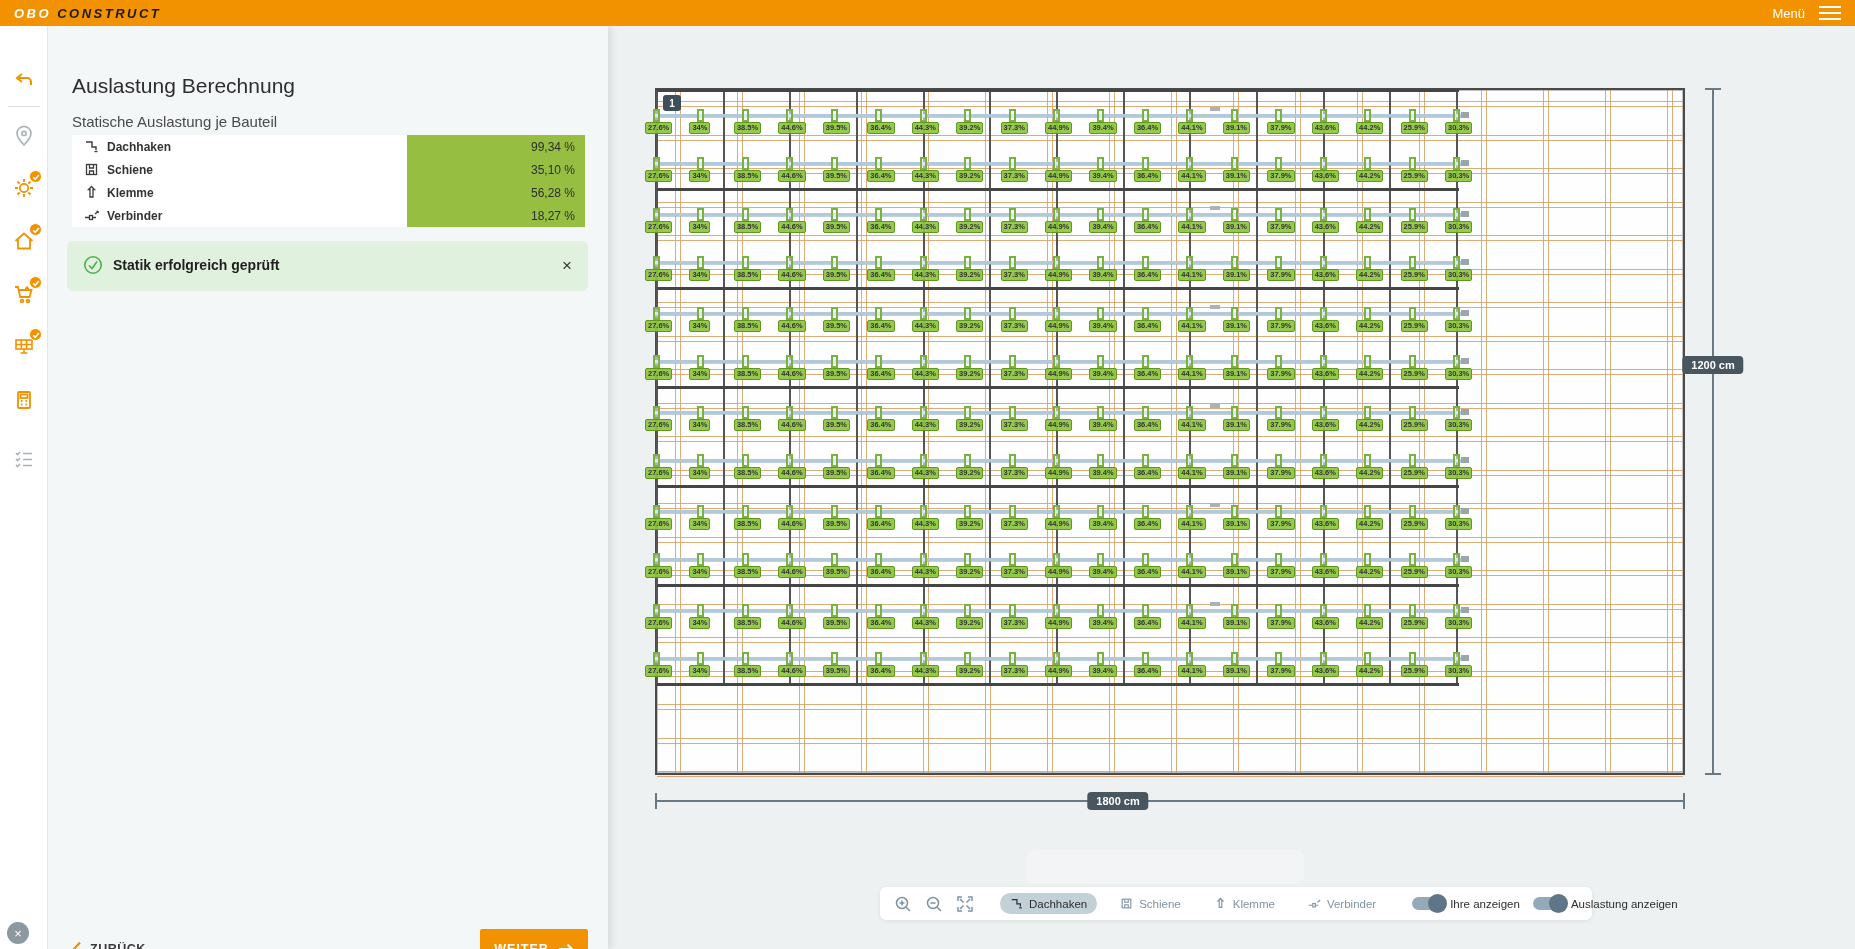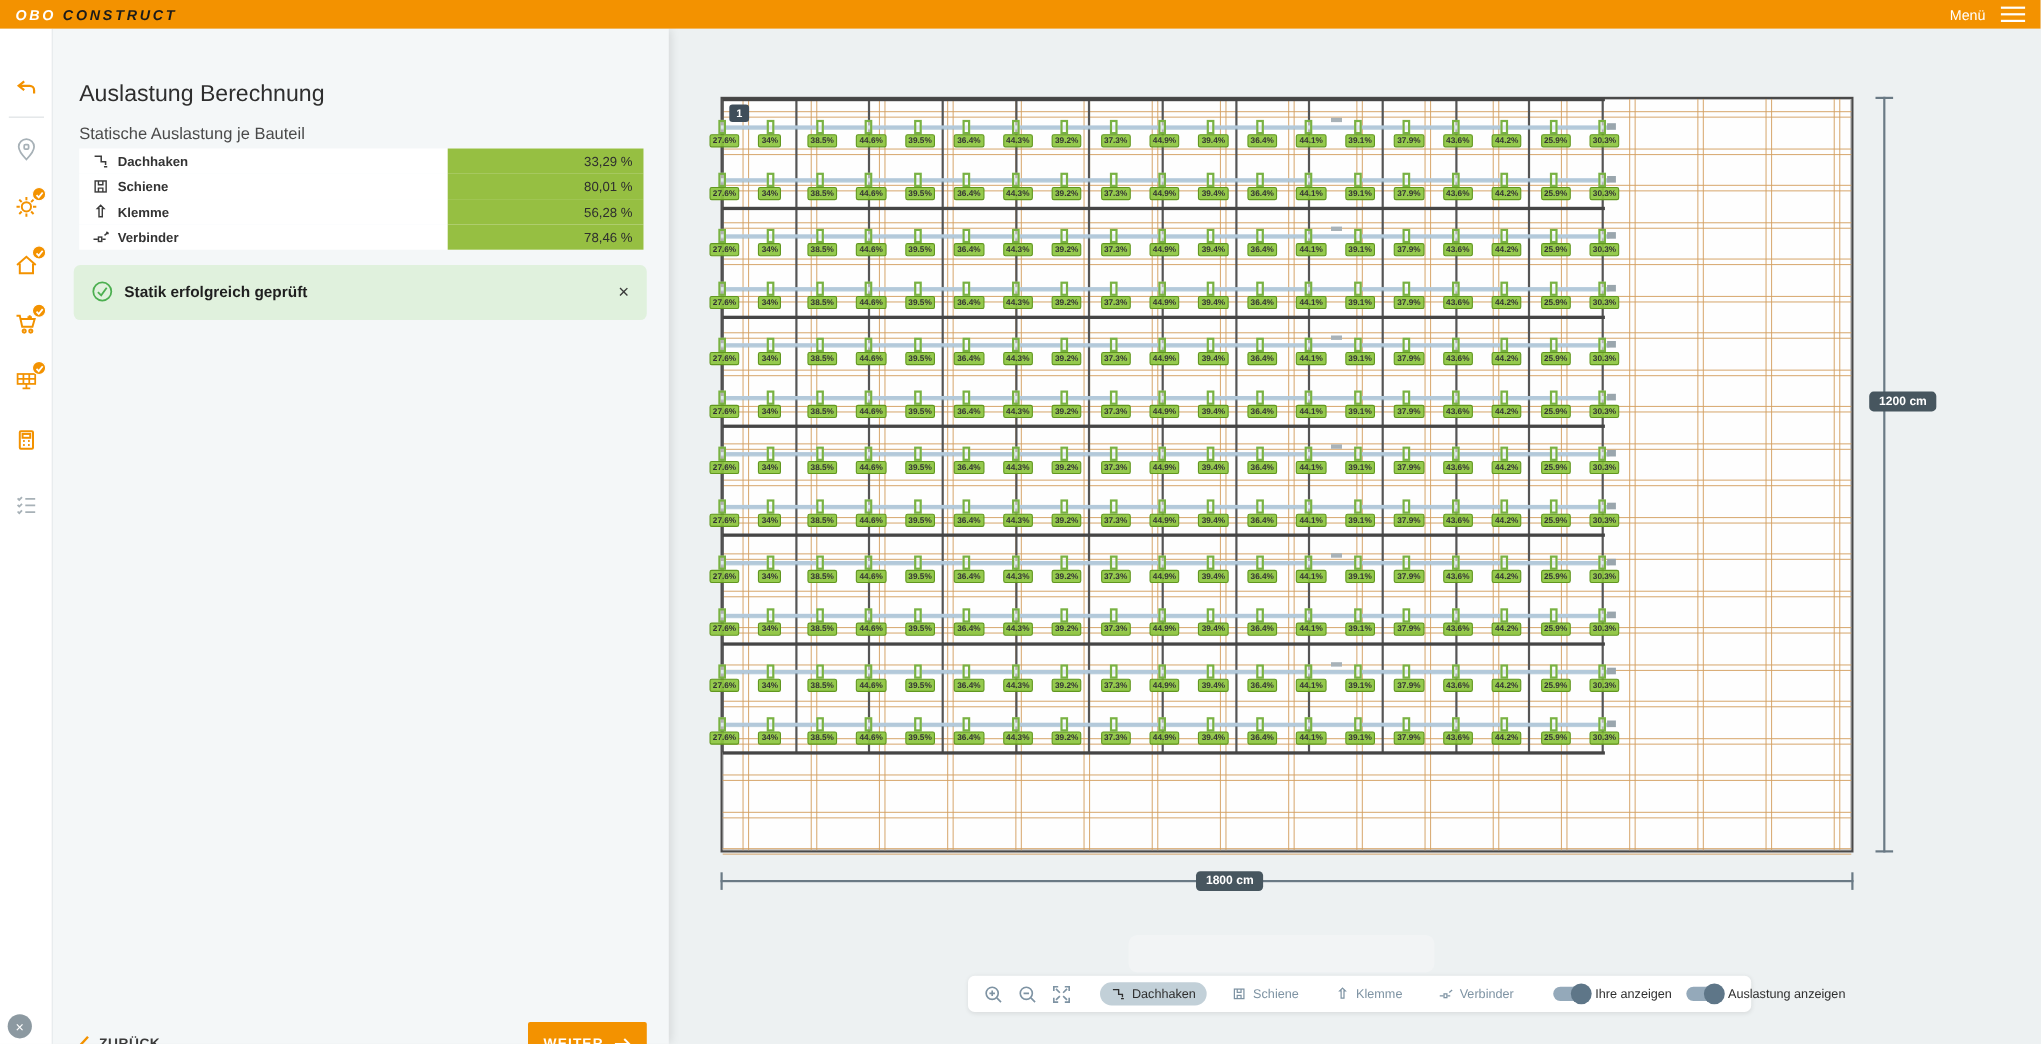--- a/index.html
+++ b/index.html
@@ -75,21 +75,21 @@
 
   
   .vdim { position:absolute; left:1104px; top:62px; width:2px; height:687px; background:#6A7A85; }
   .vdim::before, .vdim::after { content:""; position:absolute; left:-7px; width:16px; height:2px; background:#6A7A85; }
   .vdim::before { top:0; } .vdim::after { bottom:0; }
   .hdim { position:absolute; left:47px; top:774px; width:1030px; height:2px; background:#6A7A85; }
   .hdim::before, .hdim::after { content:""; position:absolute; top:-7px; width:2px; height:16px; background:#6A7A85; }
   .hdim::before { left:0; } .hdim::after { right:0; }
   .dim-badge { position:absolute; background:#47565F; color:#ffffff; font-size:11px; font-weight:bold;
     padding:3px 9px; border-radius:4px; white-space:nowrap; z-index:6; }
-  .dim-badge.v { left:1104px; top:330px; transform:translate(-50%,0); margin-left:18px; }
+  .dim-badge.v { left:1104px; top:330px; transform:translate(-50%,0); margin-left:1px; }
   .dim-badge.h { left:510px; top:766px; transform:translate(-50%,0); }
 
   
   .tooltip-box { position:absolute; left:418px; top:824px; width:278px; height:34px;
     background:#F2F4F5; border-radius:8px; }
 
   
   .toolbar { position:absolute; left:272px; top:861px; width:712px; height:33px; background:#ffffff;
     border-radius:6px; box-shadow:0 1px 4px rgba(0,0,0,0.08); display:flex; align-items:center;
     padding:0 14px; gap:13px; }
@@ -213,33 +213,33 @@
     <div class="util-row">
       <div class="util-left">
         <span>
           <svg width="15" height="15" viewBox="0 0 15 15" fill="none" stroke="#3C3C3C" stroke-width="1.4">
               <path d="M2 3 H8 V8 H12 V11"></path>
               <path d="M10.5 12.5 h3"></path>
             </svg>
         </span>
         <span>Dachhaken</span>
       </div>
-      <div class="util-right">33,29 %</div>
+      <div class="util-right">99,34 %</div>
     </div>
     <div class="util-row">
       <div class="util-left">
         <span>
           <svg width="15" height="15" viewBox="0 0 15 15" fill="none" stroke="#3C3C3C" stroke-width="1.3">
               <rect x="2.5" y="2.5" width="10" height="10"></rect>
               <path d="M5.5 2.5 V6 H9.5 V2.5 M5.5 12.5 V9 H9.5 V12.5"></path>
             </svg>
         </span>
         <span>Schiene</span>
       </div>
-      <div class="util-right">80,01 %</div>
+      <div class="util-right">35,10 %</div>
     </div>
     <div class="util-row">
       <div class="util-left">
         <span>
           <svg width="15" height="15" viewBox="0 0 15 15" fill="none" stroke="#3C3C3C" stroke-width="1.3">
               <path d="M7.5 1.5 L10.5 4.5 H9 V12 H6 V4.5 H4.5 Z"></path>
             </svg>
         </span>
         <span>Klemme</span>
       </div>
@@ -249,21 +249,21 @@
       <div class="util-left">
         <span>
           <svg width="15" height="15" viewBox="0 0 15 15" fill="none" stroke="#3C3C3C" stroke-width="1.3">
               <path d="M1 9.5 H5 M9 9.5 H12"></path>
               <rect x="5.5" y="7.5" width="3" height="4"></rect>
               <path d="M11 6 L14 3.5 M12.5 3 l1.5 0.5 0.5 1.5"></path>
             </svg>
         </span>
         <span>Verbinder</span>
       </div>
-      <div class="util-right">78,46 %</div>
+      <div class="util-right">18,27 %</div>
     </div>
   </div>
 
   <div class="alert">
     <div class="alert-head">
       <span>
         <svg width="20" height="20" viewBox="0 0 20 20" fill="none" stroke="#4CAF50" stroke-width="1.6">
           <circle cx="10" cy="10" r="8.2"></circle>
             <polyline points="6,10.5 9,13.5 14,6.5"></polyline>
         </svg>

